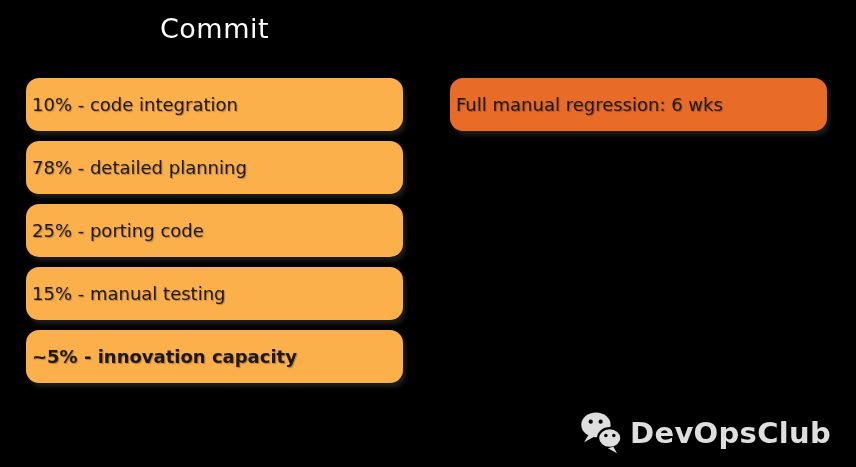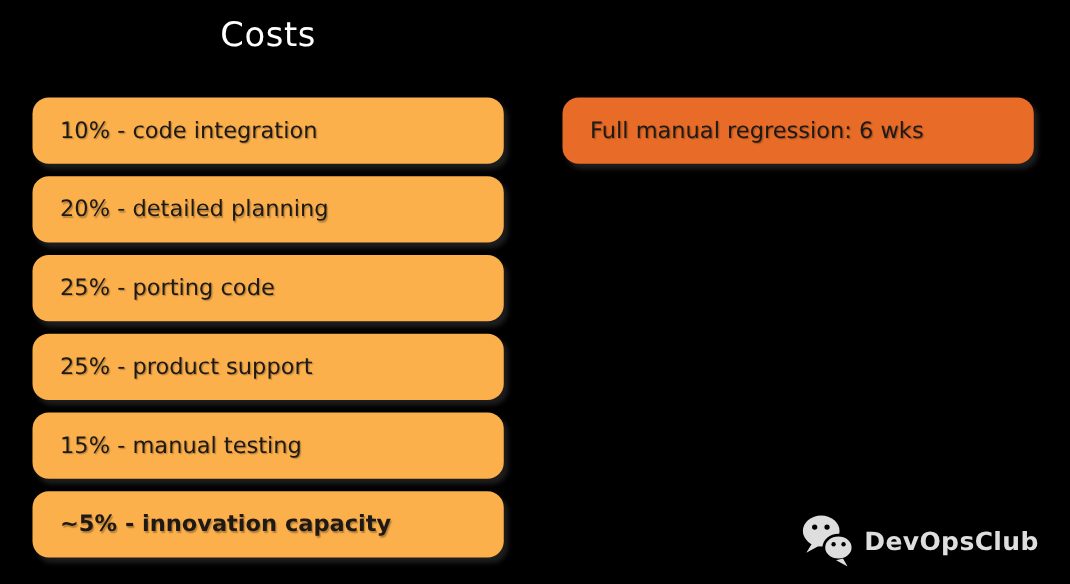--- a/index.html
+++ b/index.html
@@ -40,57 +40,56 @@
     width: 100%;
   }
   .card {
     box-sizing: border-box;
     width: 100%;
     height: 53px;
     margin-bottom: 10px;
     border-radius: 13px;
     display: flex;
     align-items: center;
-    padding: 0 12px 0 22px;
+    padding: 0 12px 0 6px;
     font-size: 18px;
     color: var(--box-text-color, #1e1914);
     text-shadow: 1px 1px 1px rgba(0,0,0,0.28);
     box-shadow: 3px 4px 4px rgba(85,85,85,0.35);
   }
   .col-left  .card { background: var(--left-box-color, #fbb04c); }
   .col-right .card { background: var(--right-box-color, #e86c28); }
   .card.bold { font-weight: 700; text-align: right; }
   .brand {
     position: absolute;
     right: 25px;
     bottom: 11px;
     display: flex;
     align-items: center;
     gap: 7px;
     color: var(--brand-color, #dedede);
   }
   .brand-text {
-    font-size: 20px;
+    font-size: 29px;
     font-weight: 600;
     letter-spacing: 0.3px;
   }
   .wechat-icon { display: block; }
 </style>
 </head>
 <body>
 
 <div class="slide">
 
   <div class="column col-left">
-    <div class="col-title">Costs</div>
+    <div class="col-title">Commit</div>
     <div class="cards">
       <div class="card">10% - code integration</div>
-      <div class="card">20% - detailed planning</div>
+      <div class="card">78% - detailed planning</div>
       <div class="card">25% - porting code</div>
-      <div class="card">25% - product support</div>
       <div class="card">15% - manual testing</div>
       <div class="card bold">~5% - innovation capacity</div>
     </div>
   </div>
 
   <div class="column col-right">
     <div class="cards">
       <div class="card">Full manual regression: 6 wks</div>
     </div>
   </div>

